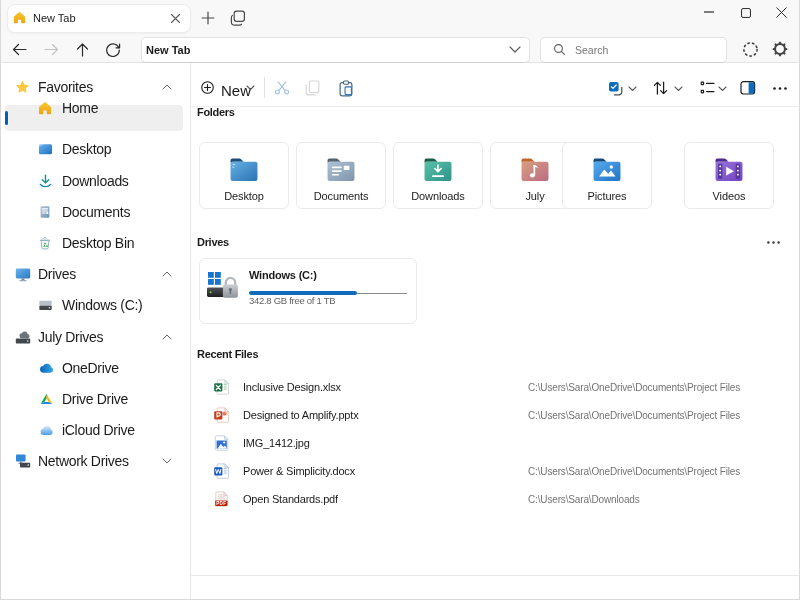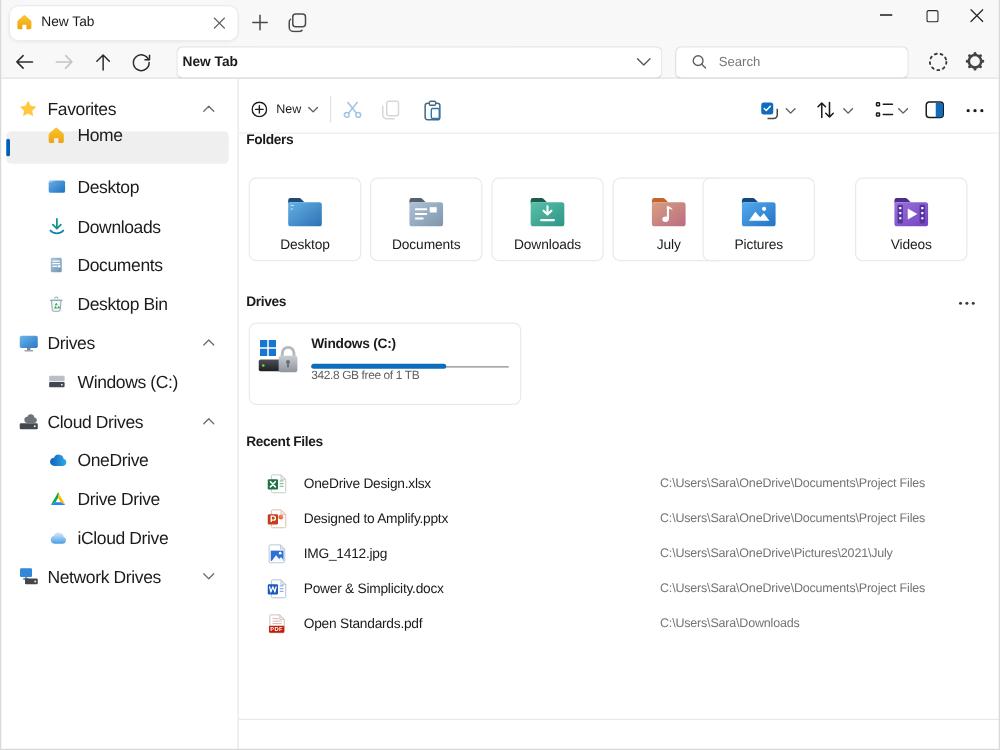--- a/index.html
+++ b/index.html
@@ -199,21 +199,21 @@
       <circle cx="12.2" cy="10.9" r=".8" fill="#e8eaed"></circle>
     </svg>
  <span class="stxt">Windows (C:)</span>
 </div>
 <div class="abs srow lvl0" style="top:324px">
  <svg class="sico" width="16" height="16" viewBox="0 0 16 16">
       <path d="M11.2 6.9a3.1 3.1 0 0 0-5.9-.8 2.5 2.5 0 0 0 .3 5h5a2.1 2.1 0 0 0 .6-4.2z" fill="#6d737a" transform="translate(1.5,-1.8)"></path>
       <rect x="0.8" y="9.6" width="14.4" height="4.8" rx=".9" fill="#42464d"></rect>
       <circle cx="12.8" cy="12" r=".8" fill="#e8eaed"></circle>
     </svg>
- <span class="stxt">Cloud Drives</span>
+ <span class="stxt">July Drives</span>
  <svg class="chev" width="10" height="6" viewBox="0 0 10 6">
       <path d="M1 5l4-4 4 4" fill="none" stroke="#6a6a6a" stroke-width="1" stroke-linecap="round" stroke-linejoin="round"></path>
     </svg>
 </div>
 <div class="abs srow lvl1" style="top:355px">
  <svg class="sico" width="16" height="16" viewBox="0 0 16 16">
       <defs>
         <linearGradient id="od" x1="0" y1="0" x2="1" y2="0">
           <stop offset="0" stop-color="#0f63b8"></stop>
           <stop offset="1" stop-color="#30a8e8"></stop>
@@ -254,21 +254,21 @@
  <span class="stxt">Network Drives</span>
  <svg class="chev" width="10" height="6" viewBox="0 0 10 6">
       <path d="M1 1l4 4 4-4" fill="none" stroke="#6a6a6a" stroke-width="1" stroke-linecap="round" stroke-linejoin="round"></path>
     </svg>
 </div>
 
 <svg class="abs" style="left:201px;top:81px" width="13" height="13" viewBox="0 0 14 14">
     <circle cx="7" cy="7" r="6.2" fill="none" stroke="#1b1b1b" stroke-width="1.2"></circle>
     <path d="M7 3.8v6.4M3.8 7h6.4" stroke="#1b1b1b" stroke-width="1.2" stroke-linecap="round"></path>
   </svg>
-<div class="abs" style="left:221px;top:82px;font-size:10px;color:#1b1b1b">New</div>
+<div class="abs" style="left:221px;top:82px;font-size:15px;color:#1b1b1b">New</div>
 <svg class="abs" style="left:246px;top:85px" width="9" height="6" viewBox="0 0 9 6">
     <path d="M1 1l3.5 3.5L8 1" fill="none" stroke="#5d5d5d" stroke-width="1.1" stroke-linecap="round" stroke-linejoin="round"></path>
   </svg>
 <div class="abs" style="left:264px;top:77px;width:1px;height:21px;background:#e2e2e2"></div>
 <svg class="abs" style="left:274px;top:80px" width="16" height="16" viewBox="0 0 16 16">
     <g fill="none" stroke="#a3c3e2" stroke-width="1.2">
       <circle cx="3.4" cy="11.9" r="1.9"></circle>
       <circle cx="12.6" cy="11.9" r="1.9"></circle>
       <path d="M4.8 10.6 12 1.6M11.2 10.6 4 1.6"></path>
     </g>
@@ -472,21 +472,21 @@
 
 <div class="abs h1" style="left:197px;top:348px">Recent Files</div>
 <div class="abs rrow" style="top:373px">
  <svg class="rico" width="17" height="17" viewBox="0 0 17 17">
       <path d="M5 1.4h6.8l3.8 3.8v9.6a.9.9 0 0 1-.9.9H5a.9.9 0 0 1-.9-.9V2.3a.9.9 0 0 1 .9-.9z" fill="#fff" stroke="#c3cec6" stroke-width=".8"></path>
       <path d="M11.8 1.4l3.8 3.8h-3.8z" fill="#e9efe9" stroke="#c3cec6" stroke-width=".7"></path>
       <path d="M10.8 6.2h3M10.8 8.4h3M10.8 10.6h3" stroke="#8fbf9c" stroke-width=".9"></path>
       <rect x="1.2" y="4.8" width="8.2" height="8.2" rx="1" fill="#1e7145"></rect>
       <path d="M3.3 6.8l4 4.2M7.3 6.8l-4 4.2" stroke="#fff" stroke-width="1.2" stroke-linecap="round"></path>
     </svg>
- <div class="rname">OneDrive Design.xlsx</div>
+ <div class="rname">Inclusive Design.xlsx</div>
     <div class="rpath">C:\Users\Sara\OneDrive\Documents\Project Files</div>
 </div>
 <div class="abs rrow" style="top:401px">
  <svg class="rico" width="17" height="17" viewBox="0 0 17 17">
       <path d="M5 1.4h6.8l3.8 3.8v9.6a.9.9 0 0 1-.9.9H5a.9.9 0 0 1-.9-.9V2.3a.9.9 0 0 1 .9-.9z" fill="#fff" stroke="#ddc0b2" stroke-width=".8"></path>
       <path d="M11.8 1.4l3.8 3.8h-3.8z" fill="#f6e8e2" stroke="#ddc0b2" stroke-width=".7"></path>
       <circle cx="11.7" cy="7.2" r="1.9" fill="#ed6c47"></circle>
       <path d="M11.7 5.3v1.9h1.9a1.9 1.9 0 0 0-1.9-1.9z" fill="#ff8f6b"></path>
       <rect x="1.2" y="4.8" width="8.2" height="8.2" rx="1" fill="#c43e1c"></rect>
       <path d="M4 11V6.4h1.7a1.6 1.6 0 0 1 0 3.2H4" fill="none" stroke="#fff" stroke-width="1.1"></path>
@@ -496,21 +496,20 @@
 </div>
 <div class="abs rrow" style="top:429px">
  <svg class="rico" width="17" height="17" viewBox="0 0 17 17">
       <path d="M3.2 1.4h8.2l3.4 3.4v10a.9.9 0 0 1-.9.9H3.2a.9.9 0 0 1-.9-.9V2.3a.9.9 0 0 1 .9-.9z" fill="#fff" stroke="#bcc7d3" stroke-width=".8"></path>
       <path d="M11.4 1.4l3.4 3.4h-3.4z" fill="#e8eef5" stroke="#bcc7d3" stroke-width=".7"></path>
       <rect x="3.6" y="6" width="10.2" height="8.2" fill="#2f6fd6"></rect>
       <path d="M4.4 14.2 7.8 9.6l2.6 3 1.4-1.6 1.6 2v1.2z" fill="#fff" opacity=".95"></path>
       <circle cx="11.2" cy="8" r="1.1" fill="#fff"></circle>
     </svg>
  <div class="rname">IMG_1412.jpg</div>
-    <div class="rpath">C:\Users\Sara\OneDrive\Pictures\2021\July</div>
 </div>
 <div class="abs rrow" style="top:457px">
  <svg class="rico" width="17" height="17" viewBox="0 0 17 17">
       <path d="M5 1.4h6.8l3.8 3.8v9.6a.9.9 0 0 1-.9.9H5a.9.9 0 0 1-.9-.9V2.3a.9.9 0 0 1 .9-.9z" fill="#fff" stroke="#b3c2dd" stroke-width=".8"></path>
       <path d="M11.8 1.4l3.8 3.8h-3.8z" fill="#e4ebf6" stroke="#b3c2dd" stroke-width=".7"></path>
       <path d="M10.8 6.2h3M10.8 8.4h3M10.8 10.6h3" stroke="#96afda" stroke-width=".9"></path>
       <rect x="1.2" y="4.8" width="8.2" height="8.2" rx="1" fill="#185abd"></rect>
       <path d="M2.7 6.9l1 4.2 1.6-4.2 1.6 4.2 1-4.2" fill="none" stroke="#fff" stroke-width="1" stroke-linejoin="round" stroke-linecap="round"></path>
     </svg>
  <div class="rname">Power &amp; Simplicity.docx</div>

